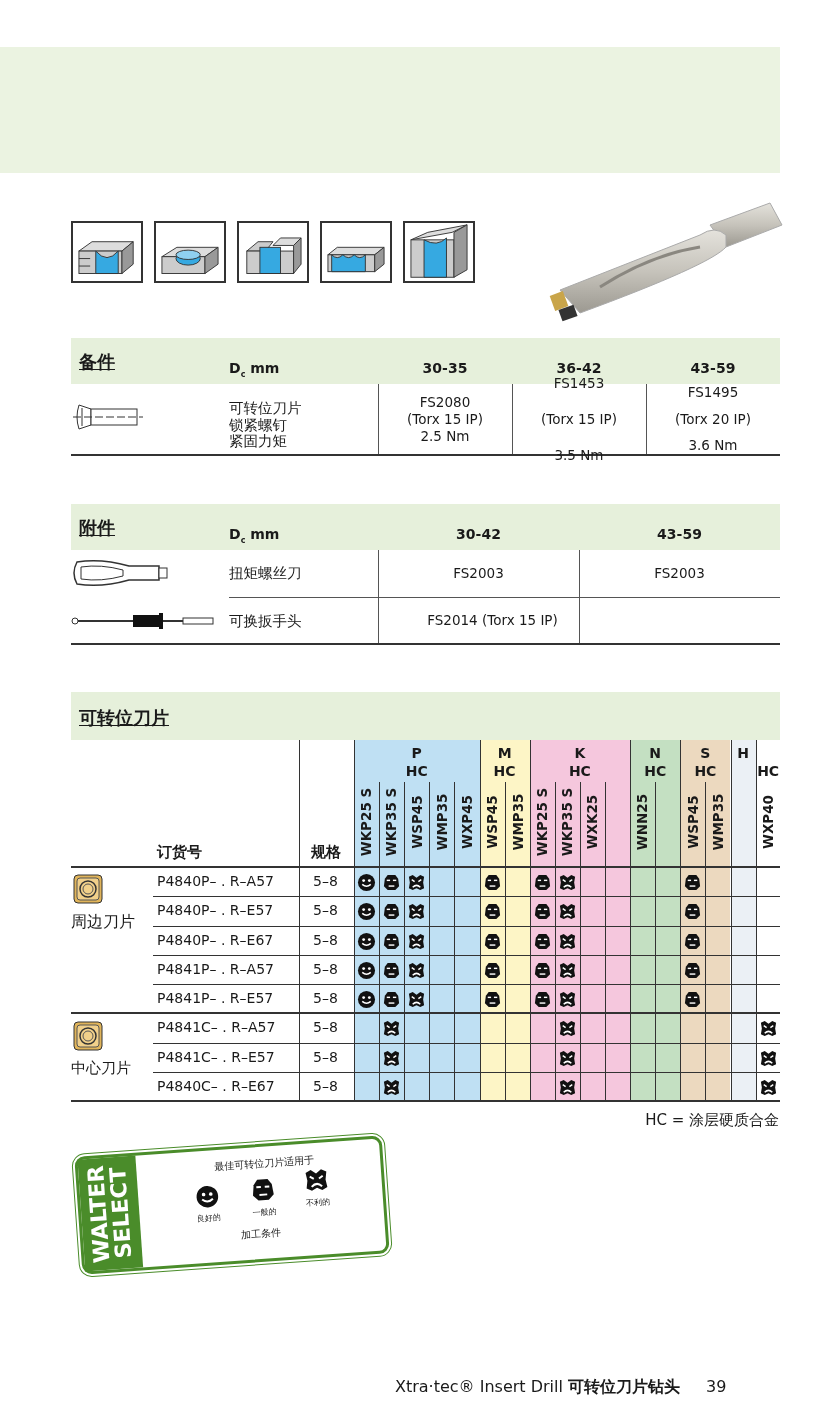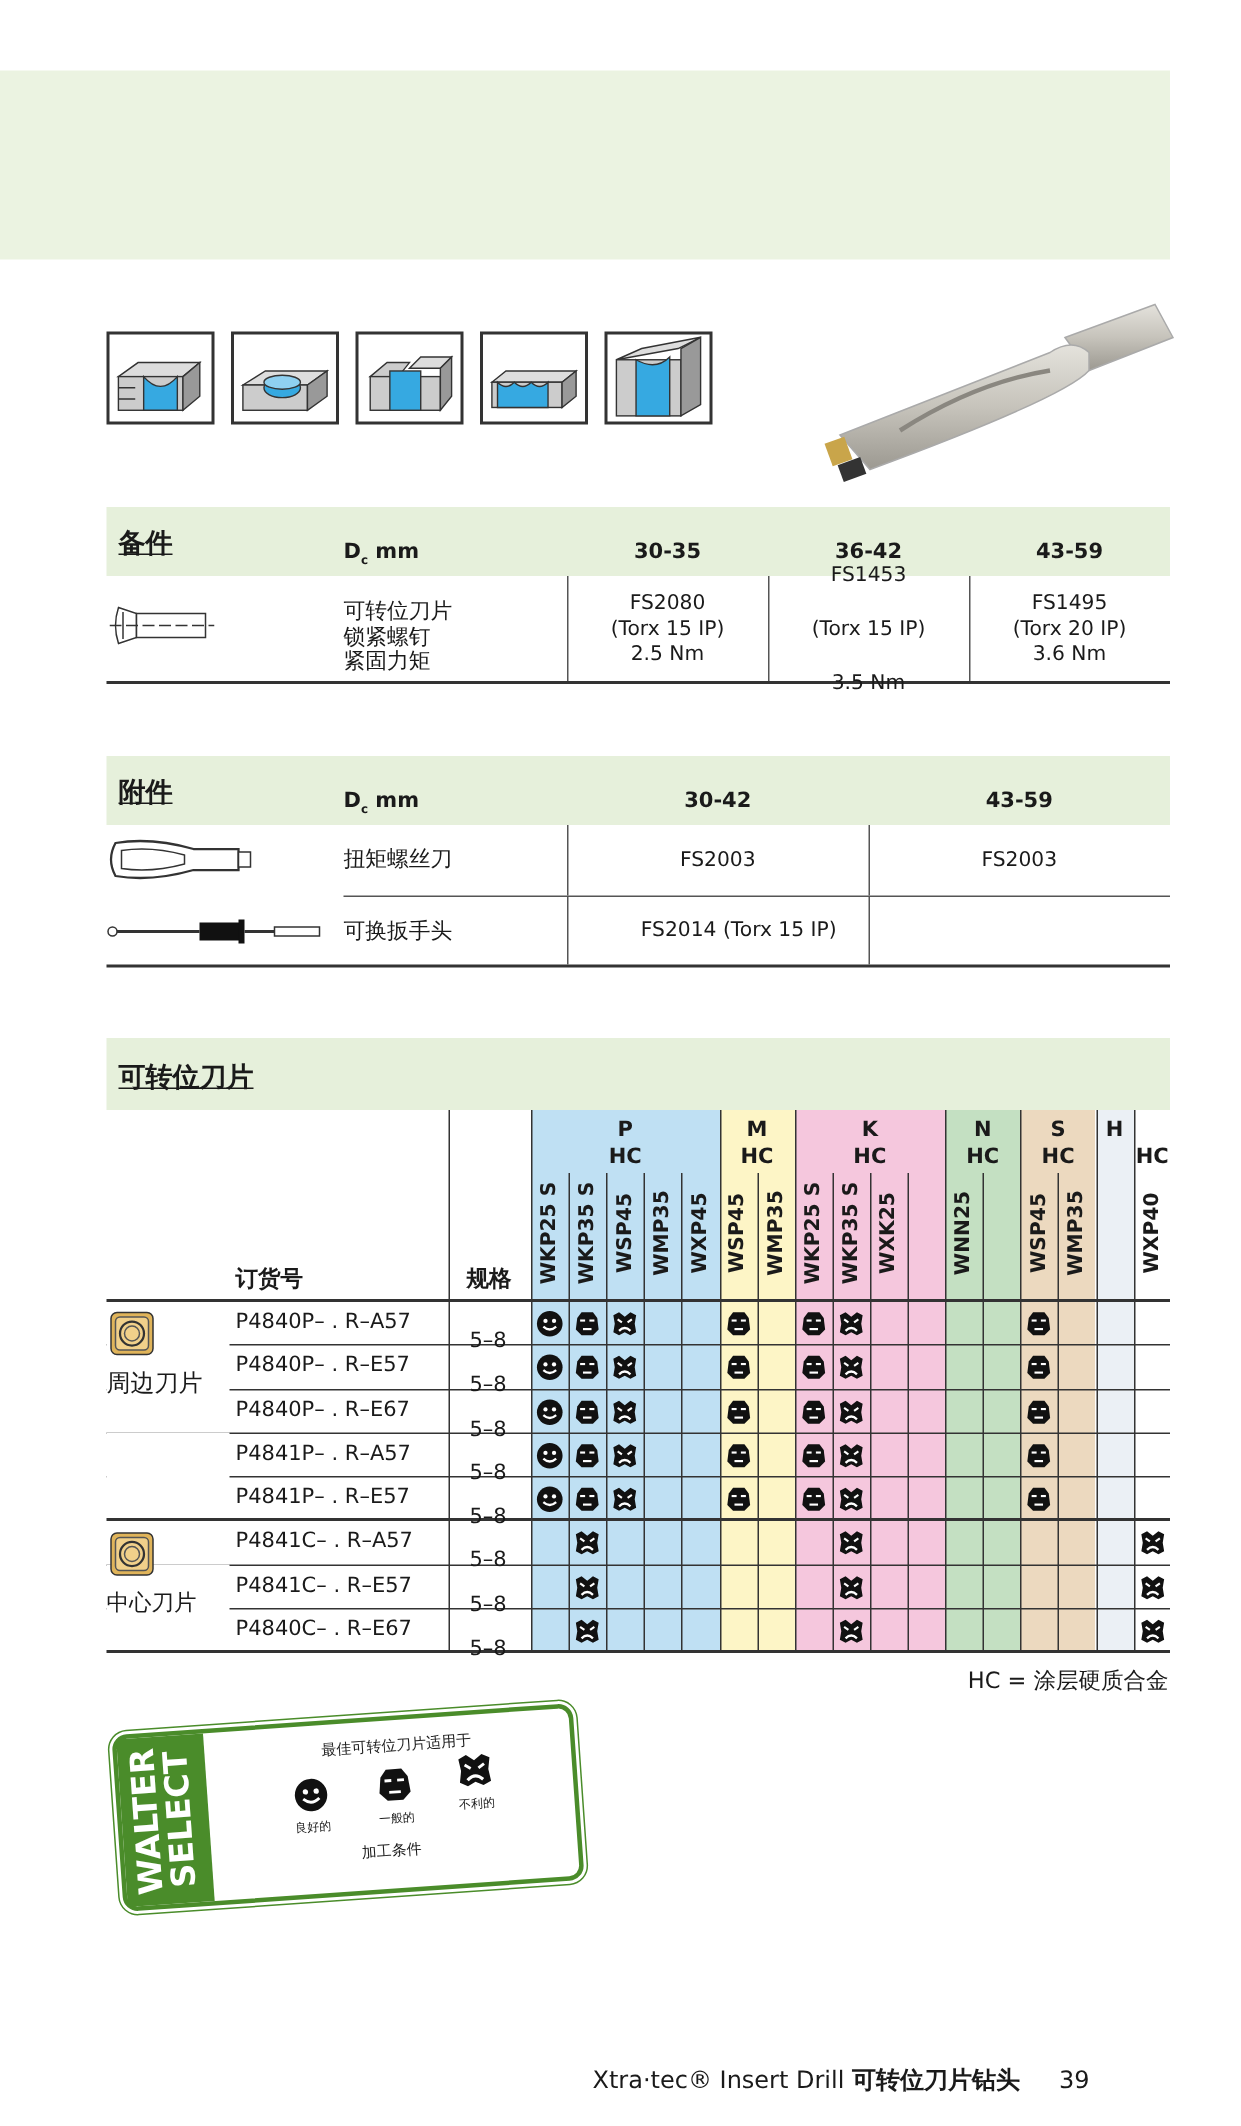--- a/index.html
+++ b/index.html
@@ -31,21 +31,21 @@
   .ins { position: absolute; left: 71px; top: 692px; width: 709px; }
   .ins-head { background: #e6f0db; height: 48px; position: relative; }
   .grid { position: relative; }
   .hdr-area { position: relative; height: 128px; border-bottom: 2px solid #333; }
   .grp-label { position: absolute; font-size: 14px; font-weight: bold; text-align: center; line-height: 18px; }
   .grade { position: absolute; bottom: 4px; width: 25px; height: 80px; display: flex; align-items: center; justify-content: center; }
   .grade span { transform: rotate(-90deg); white-space: nowrap; font-size: 13.5px; font-weight: bold; display: block; }
   .drow { position: relative; height: 29.3px; border-bottom: 1px solid #333; }
   .drow.last { border-bottom: 2px solid #333; }
   .ordno { position: absolute; left: 86px; top: 5px; font-size: 14px; }
-  .spec { position: absolute; left: 242px; top: 18px; font-size: 14px; }
+  .spec { position: absolute; left: 242px; top: 5px; font-size: 14px; }
   .face { position: absolute; top: 5px; width: 19px; height: 19px; }
 
   .hc-note { position: absolute; right: 48px; top: 1111px; font-size: 15px; }
   .footer { position: absolute; left: 395px; top: 1377px; font-size: 16px; }
   .footer .pg { margin-left: 26px; }
 </style>
 </head>
 <body>
 
 <div class="top-band"></div>
@@ -140,21 +140,21 @@
     <div class="cell" style="left:307px;width:134px;">
       <div>FS2080</div>
       <div>(Torx 15 IP)</div>
       <div>2.5 Nm</div>
     </div>
     <div class="cell" style="left:441px;width:134px;gap:19px;">
       <div>FS1453</div>
       <div>(Torx 15 IP)</div>
       <div>3.5 Nm</div>
     </div>
-    <div class="cell" style="left:575px;width:134px;">
+    <div class="cell" style="left:575px;width:134px;justify-content:space-between;">
       <div>FS1495</div>
       <div>(Torx 20 IP)</div>
       <div>3.6 Nm</div>
     </div>
   </div>
 </div>
 
 <div class="sec" style="top:504px;">
   <div class="sec-head">
     <span class="sec-title">附件</span>

